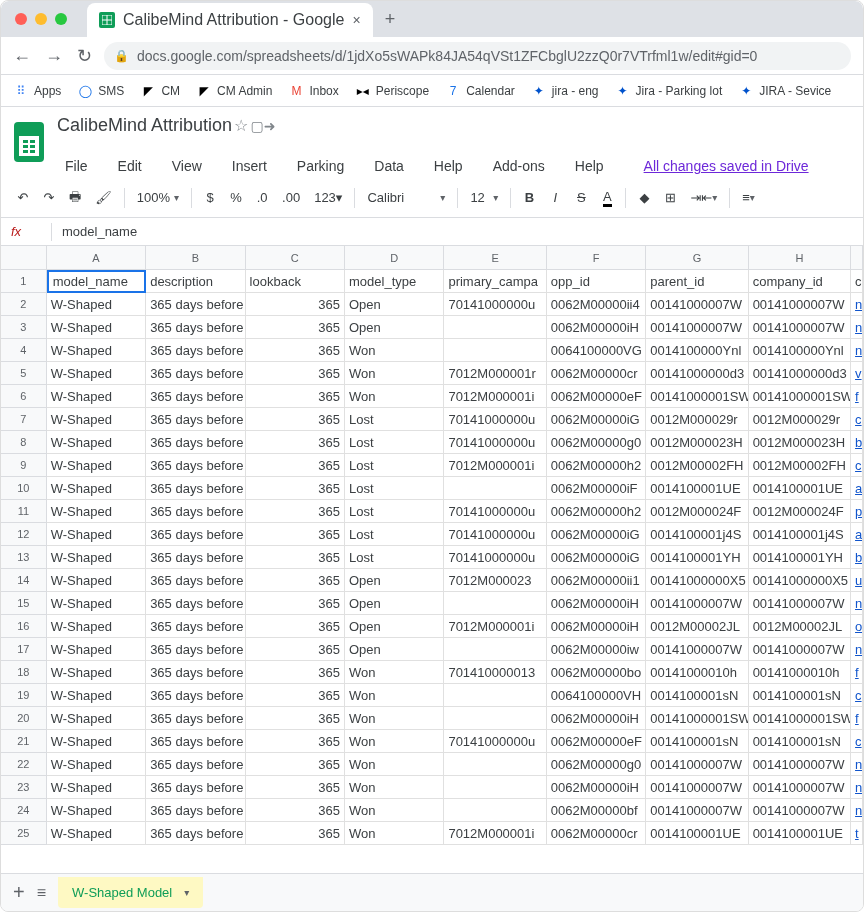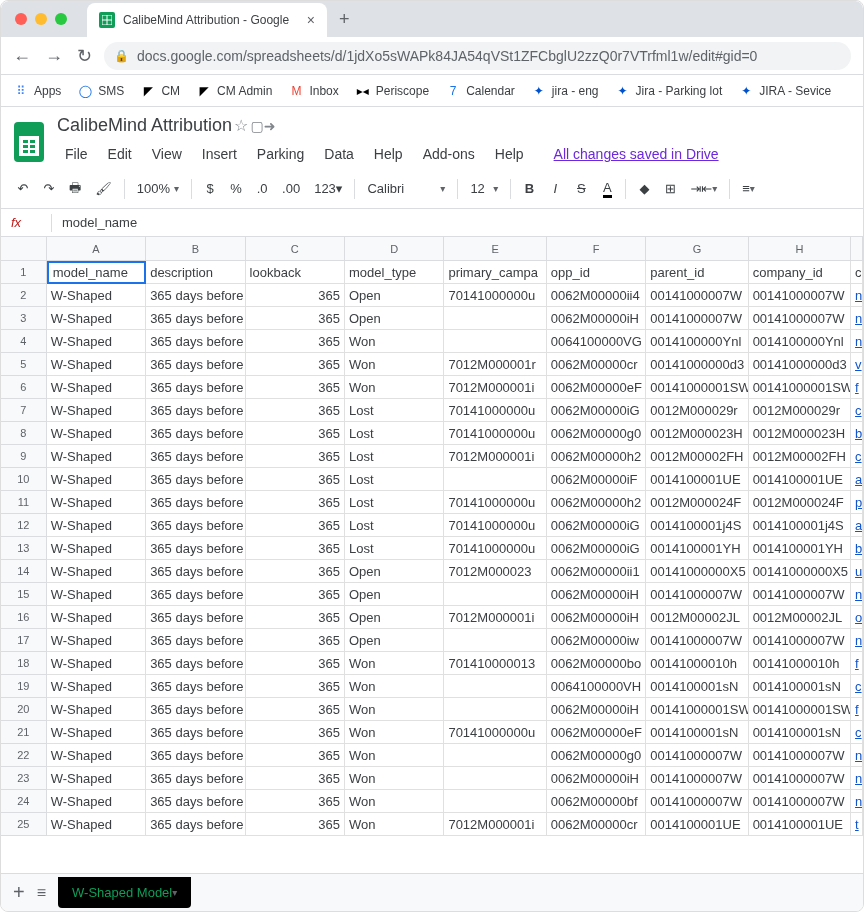--- a/index.html
+++ b/index.html
@@ -8,21 +8,21 @@
 
 .browser-top { height: 36px; background: #dee1e6; display: flex; align-items: center; padding: 0 14px; border-radius: 8px 8px 0 0; }
 .traffic-lights { display: flex; gap: 8px; margin-right: 20px; }
 .tl { width: 12px; height: 12px; border-radius: 50%; }
 .tl-red { background: #ff5f57; }
 .tl-yellow { background: #febc2e; }
 .tl-green { background: #28c840; }
 .browser-tab { background: #fff; height: 34px; border-radius: 8px 8px 0 0; display: flex; align-items: center; padding: 0 12px; gap: 8px; margin-top: 2px; min-width: 240px; }
 .tab-favicon { width: 16px; height: 16px; background: #0f9d58; border-radius: 2px; display: flex; align-items: center; justify-content: center; }
 .tab-favicon svg { width: 10px; height: 10px; }
-.tab-title { font-size: 12px; color: #3c4043; flex: 1; white-space: nowrap; overflow: hidden; text-overflow: ellipsis; }
+.tab-title { font-size: 16px; color: #3c4043; flex: 1; white-space: nowrap; overflow: hidden; text-overflow: ellipsis; }
 .tab-close { color: #5f6368; font-size: 14px; cursor: pointer; }
 .new-tab { color: #5f6368; font-size: 18px; margin-left: 12px; cursor: pointer; }
 
 .browser-urlbar { height: 38px; background: #fff; display: flex; align-items: center; padding: 0 12px; gap: 12px; border-bottom: 1px solid #dadce0; }
 .nav-arrows { display: flex; gap: 14px; color: #5f6368; }
 .nav-arrow { font-size: 18px; cursor: pointer; }
 .url-input { flex: 1; background: #f1f3f4; border-radius: 14px; height: 28px; display: flex; align-items: center; padding: 0 10px; gap: 8px; font-size: 14px; color: #5f6368; }
 .url-lock { font-size: 12px; }
 .url-text { flex: 1; white-space: nowrap; overflow: hidden; }
 
@@ -33,21 +33,21 @@
 
 .sheets-header { padding: 8px 16px 0 8px; display: flex; gap: 8px; }
 .sheets-logo { width: 40px; height: 54px; display: flex; align-items: center; justify-content: center; }
 .sheets-logo-icon { width: 30px; height: 40px; background: #0f9d58; border-radius: 4px; position: relative; }
 .sheets-logo-icon::before { content: ''; position: absolute; bottom: 6px; left: 5px; right: 5px; height: 16px; background: repeating-linear-gradient(#fff 0, #fff 2px, transparent 2px, transparent 5px), repeating-linear-gradient(90deg, #fff 0, #fff 2px, transparent 2px, transparent 7px); border: 2px solid #fff; }
 .sheets-title-area { flex: 1; }
 .sheets-title-row { display: flex; align-items: center; gap: 2px; }
 .sheets-title { font-size: 18px; color: #3c4043; }
 .star { color: #80868b; font-size: 16px; }
 .move-icon { color: #80868b; font-size: 14px; }
-.menu-row { display: flex; gap: 4px; margin-top: 6px; font-size: 14px; color: #3c4043; }
+.menu-row { display: flex; gap: 14px; margin-top: 18px; font-size: 14px; color: #3c4043; }
 .menu-item { padding: 4px 8px; cursor: pointer; }
 .save-status { text-decoration: underline; color: #6d28d9; margin-left: 10px; }
 
 
 .toolbar { height: 40px; border-bottom: 1px solid #dadce0; display: flex; align-items: center; padding: 0 10px; gap: 2px; font-size: 13px; color: #3c4043; }
 .tb-btn { padding: 4px 6px; cursor: pointer; display: flex; align-items: center; justify-content: center; min-width: 24px; }
 .tb-sep { width: 1px; height: 20px; background: #dadce0; margin: 0 4px; }
 .tb-zoom { padding: 4px 6px; display: flex; align-items: center; gap: 4px; }
 .tb-font { display: flex; align-items: center; gap: 4px; min-width: 90px; padding: 4px 6px; }
 .tb-size { display: flex; align-items: center; gap: 4px; min-width: 40px; padding: 4px 6px; }
@@ -80,21 +80,21 @@
 .row-h { width: 46px; border-right: 1px solid #dadce0; border-bottom: 1px solid #dadce0; display: flex; align-items: center; justify-content: center; font-size: 11px; color: #5f6368; background: #f8f9fa; }
 .cell { border-right: 1px solid #e0e0e0; border-bottom: 1px solid #e0e0e0; padding: 3px 4px; font-size: 13px; color: #3c4043; white-space: nowrap; overflow: hidden; display: flex; align-items: center; }
 .cell.num { justify-content: flex-end; }
 .cell.link { color: #1155cc; text-decoration: underline; }
 .cell.selected { border: 2px solid #1a73e8; }
 
 
 .sheet-tabs { position: absolute; bottom: 0; left: 0; right: 0; height: 38px; border-top: 1px solid #dadce0; background: #f8f9fa; display: flex; align-items: center; padding: 0 12px; gap: 12px; }
 .tab-add { font-size: 20px; color: #5f6368; cursor: pointer; }
 .tab-list { font-size: 16px; color: #5f6368; cursor: pointer; }
-.sheet-tab { background: #000000; padding: 8px 14px; border-radius: 0 0 4px 4px; font-size: 13px; color: #0f9d58; font-weight: 500; display: flex; align-items: center; gap: 0; cursor: pointer; }
+.sheet-tab { background: #fef9c3; padding: 8px 14px; border-radius: 0 0 4px 4px; font-size: 13px; color: #0f9d58; font-weight: 500; display: flex; align-items: center; gap: 12px; cursor: pointer; }
 .sheet-tab-dd { font-size: 10px; color: #5f6368; }
 </style>
 </head>
 <body>
 
 <div class="browser-top">
   <div class="traffic-lights">
     <div class="tl tl-red"></div>
     <div class="tl tl-yellow"></div>
     <div class="tl tl-green"></div>

